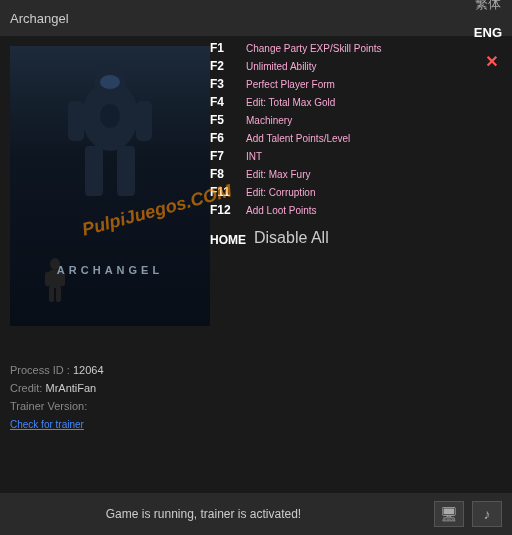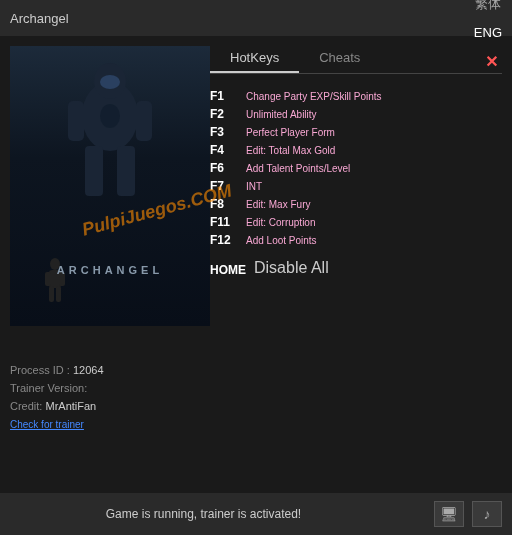--- a/index.html
+++ b/index.html
@@ -33,21 +33,21 @@
     }
     .lang-btn {
       color: #aaaaaa;
       font-size: 13px;
       cursor: pointer;
       background: none;
       border: none;
     }
     .lang-btn.active {
       color: #ffffff;
-      font-weight: normal;
+      font-weight: bold;
     }
     .close-btn {
       color: #ff5555;
       font-size: 16px;
       font-weight: bold;
       cursor: pointer;
       background: none;
       border: none;
       margin-left: 8px;
     }
@@ -298,55 +298,55 @@
         <div class="game-title-overlay">ARCHANGEL</div>
       </div>
     </div>
 
     <div class="info-area">
       <div class="info-row">
         <span class="info-label">Process ID :</span>
         <span class="info-value">12064</span>
       </div>
       <div class="info-row">
-        <span class="info-label">Trainer Version:</span>
-      </div>
-      <div class="info-row">
         <span class="info-label">Credit:</span>
         <span class="info-value">MrAntiFan</span>
       </div>
       <div class="info-row">
+        <span class="info-label">Trainer Version:</span>
+      </div>
+      <div class="info-row">
         <a class="trainer-link">Check for trainer</a>
       </div>
     </div>
   </div>
 
   <div class="right-panel">
 
-    <div class="tabs">
-      <div class="tab active">HotKeys</div>
-      <div class="tab">Cheats</div>
-    </div>
 
     <div class="cheat-list">
       <div class="cheat-item">
         <span class="cheat-key">F1</span>
         <span class="cheat-desc">Change Party EXP/Skill Points</span>
       </div>
       <div class="cheat-item">
         <span class="cheat-key">F2</span>
         <span class="cheat-desc">Unlimited Ability</span>
       </div>
       <div class="cheat-item">
         <span class="cheat-key">F3</span>
         <span class="cheat-desc">Perfect Player Form</span>
       </div>
       <div class="cheat-item">
         <span class="cheat-key">F4</span>
         <span class="cheat-desc">Edit: Total Max Gold</span>
+      </div>
+      <div class="cheat-item">
+        <span class="cheat-key">F5</span>
+        <span class="cheat-desc">Machinery</span>
       </div>
       <div class="cheat-item">
         <span class="cheat-key">F6</span>
         <span class="cheat-desc">Add Talent Points/Level</span>
       </div>
       <div class="cheat-item">
         <span class="cheat-key">F7</span>
         <span class="cheat-desc">INT</span>
       </div>
       <div class="cheat-item">

